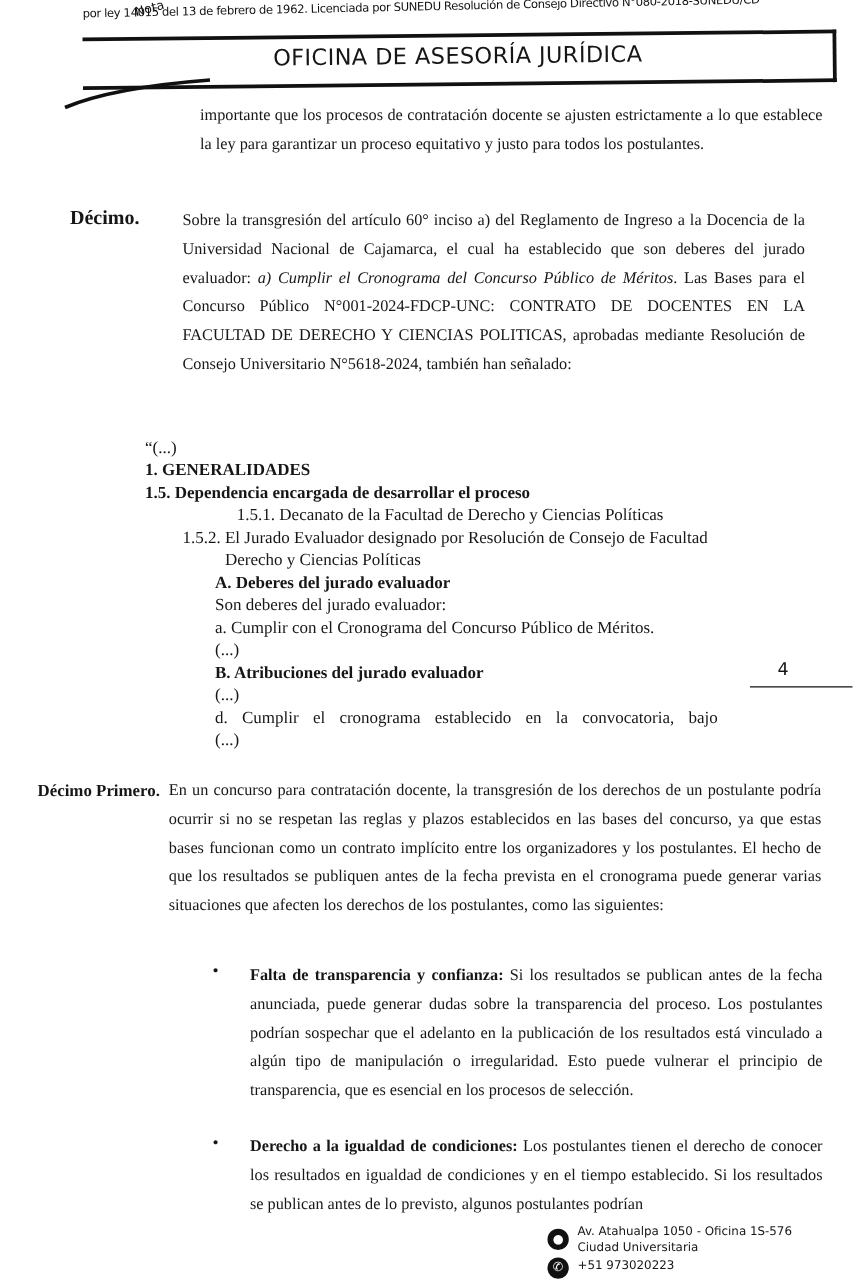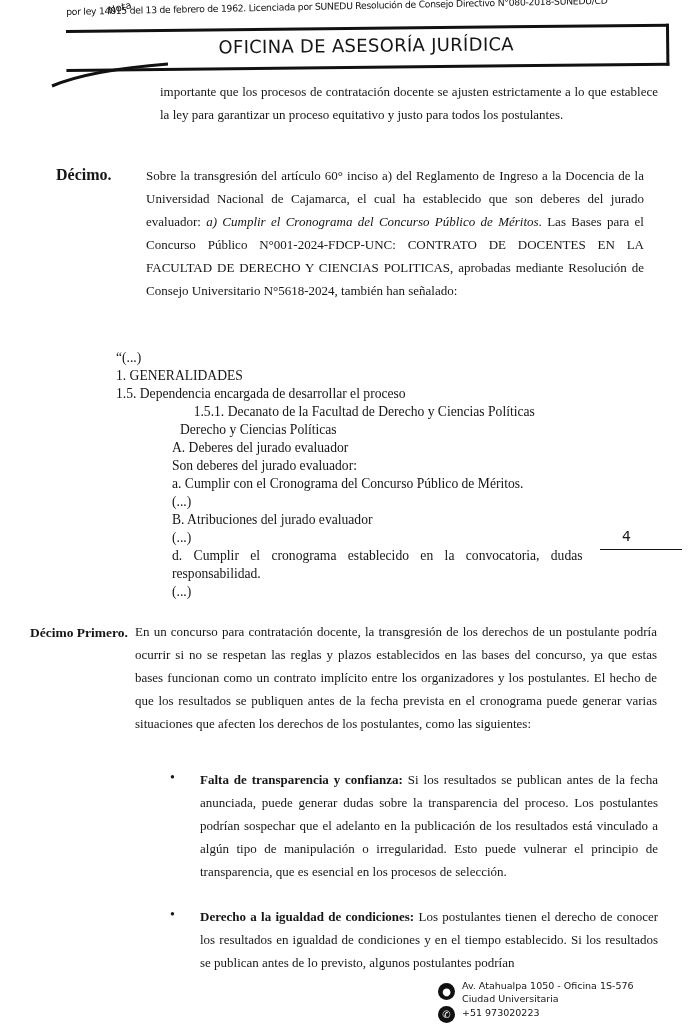--- a/index.html
+++ b/index.html
@@ -23,21 +23,21 @@
   .hdr-title {
     position: absolute; left: 0; right: 0; top: 5px; text-align: center;
     font-family: "DejaVu Sans", sans-serif; font-size: 18px; letter-spacing: 0.3px;
   }
   .hdr-swoosh { position: absolute; left: 50px; top: 60px; }
   .para { position: absolute; font-size: 13px; line-height: 23px; text-align: justify; }
   .para p { margin: 0; }
   .label { position: absolute; font-weight: bold; font-size: 16px; }
   .quote { position: absolute; left: 116px; top: 349px; font-size: 13.6px; line-height: 18px; }
   .quote div { white-space: nowrap; }
-  .b { font-weight: normal; }
+  .b { font-weight: bold; }
   .pnum { position: absolute; left: 622px; top: 528px; font-family: "DejaVu Sans", sans-serif; font-size: 14px; }
   .pline { position: absolute; left: 600px; top: 549px; width: 82px; border-top: 1.5px solid #111; }
   .bullet { position: absolute; left: 170px; font-size: 14px; }
   .footer { position: absolute; left: 438px; top: 979px; font-family: "DejaVu Sans", sans-serif; font-size: 9.5px; line-height: 13px; }
   .footer .ic { position:absolute; width: 17px; height: 17px; border-radius: 50%; background:#111; color:#fff; font-size: 10px; text-align:center; line-height:17px; }
   .footer .txt { position:absolute; left: 24px; white-space: nowrap; }
   i { font-style: italic; }
 </style>
 </head>
 <body>
@@ -58,29 +58,29 @@
 <div class="label" style="left:56px; top:166px;text-align:right;">Décimo.</div>
 <div class="para" style="left:146px; top:164px; width:498px;">
   <p><span>Sobre la transgresión del artículo 60° inciso a) del Reglamento de Ingreso a la Docencia de la Universidad Nacional de Cajamarca, el cual ha establecido que son deberes del jurado evaluador: </span><i>a) Cumplir el Cronograma del Concurso Público de Méritos</i><span>. Las Bases para el Concurso Público N°001-2024-FDCP-UNC: CONTRATO DE DOCENTES EN LA FACULTAD DE DERECHO Y CIENCIAS POLITICAS, aprobadas mediante Resolución de Consejo Universitario N°5618-2024, también han señalado:</span></p>
 </div>
 
 <div class="quote">
   <div>“(...)</div>
   <div class="b">1. GENERALIDADES</div>
   <div class="b">1.5. Dependencia encargada de desarrollar el proceso</div>
   <div style="padding-left:30px;text-align:center;">1.5.1. Decanato de la Facultad de Derecho y Ciencias Políticas</div>
+  <div style="padding-left:30px;">1.5.2. El Jurado Evaluador designado por Resolución de Consejo de Facultad</div>
   <div style="padding-left:64px;">Derecho y Ciencias Políticas</div>
   <div style="padding-left:56px;" class="b">A. Deberes del jurado evaluador</div>
   <div style="padding-left:56px;">Son deberes del jurado evaluador:</div>
   <div style="padding-left:56px;">a.   Cumplir con el Cronograma del Concurso Público de Méritos.</div>
   <div style="padding-left:56px;">(...)</div>
   <div style="padding-left:56px;" class="b">B. Atribuciones del jurado evaluador</div>
   <div style="padding-left:56px;">(...)</div>
-  <div style="padding-left:56px; word-spacing:8px;">d. Cumplir el cronograma establecido en la convocatoria, dudas</div>
-  <div style="padding-left:56px;">responsabilidad.</div>
+  <div style="padding-left:56px; word-spacing:8px;">d. Cumplir el cronograma establecido en la convocatoria, bajo</div>
   <div style="padding-left:56px;">(...)</div>
 </div>
 
 <div class="pnum">4</div>
 <div class="pline"></div>
 
 <div class="label" style="left:30px; top:625px; font-size:13.5px;">Décimo Primero.</div>
 <div class="para" style="left:135px; top:620px; width:522px;font-family:Liberation Serif, serif;">
   <p>En un concurso para contratación docente, la transgresión de los derechos de un postulante podría ocurrir si no se respetan las reglas y plazos establecidos en las bases del concurso, ya que estas bases funcionan como un contrato implícito entre los organizadores y los postulantes. El hecho de que los resultados se publiquen antes de la fecha prevista en el cronograma puede generar varias situaciones que afecten los derechos de los postulantes, como las siguientes:</p>
 </div>

